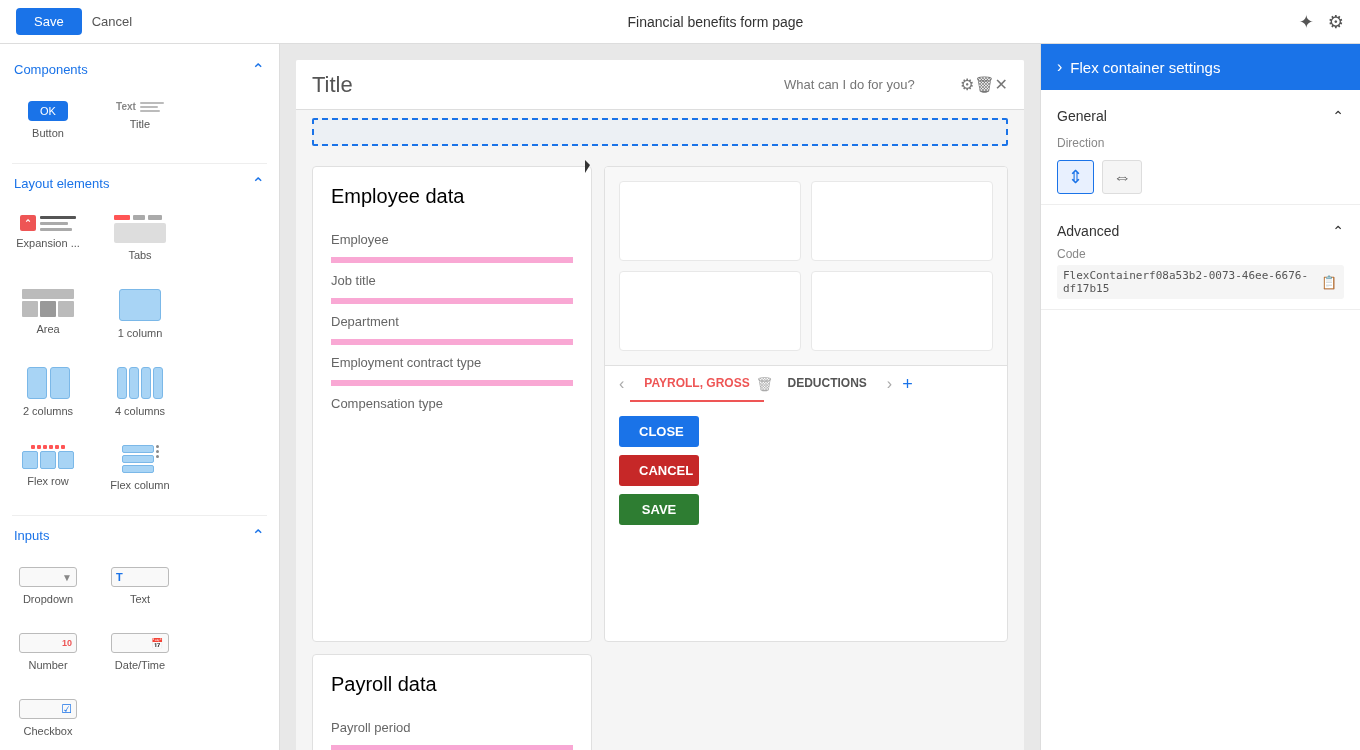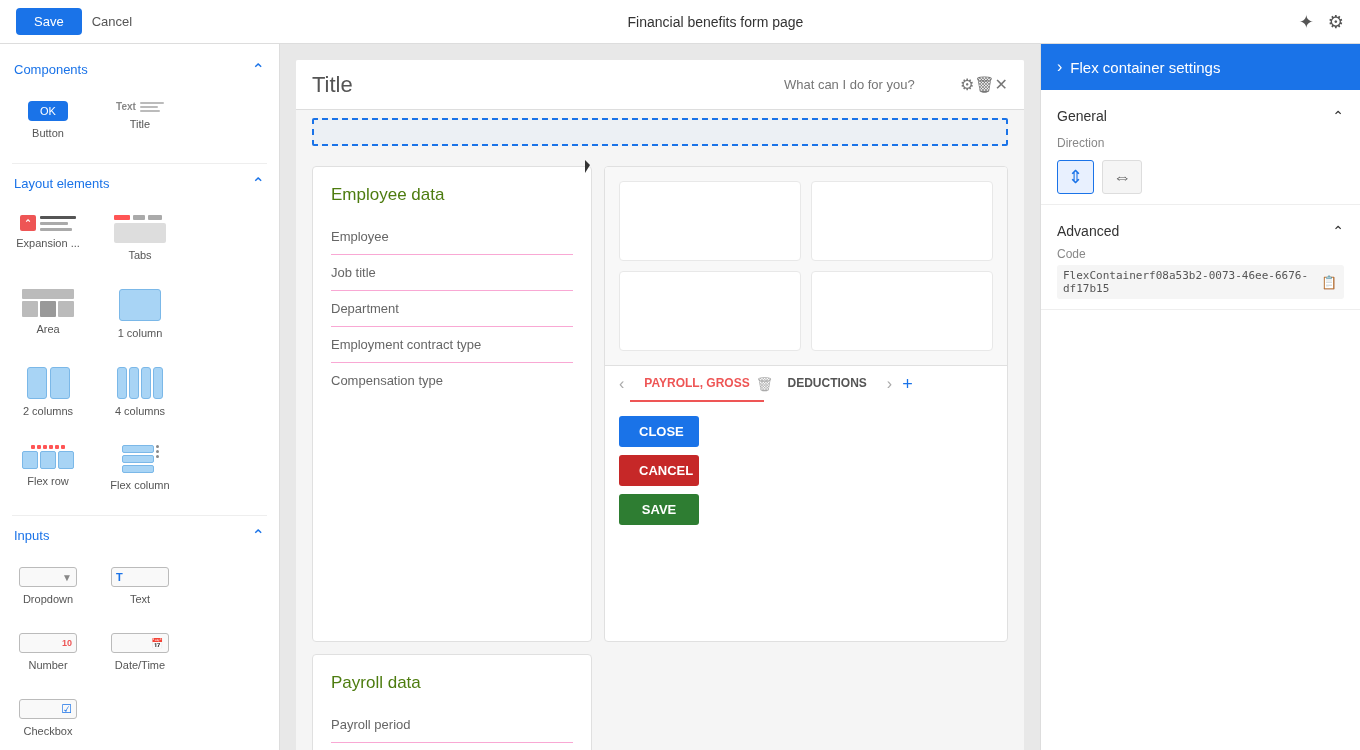--- a/index.html
+++ b/index.html
@@ -166,23 +166,23 @@
     
     .form-body {
       display: flex; gap: 0; padding: 12px 16px; min-height: 500px;
     }
 
     
     .form-left {
       width: 280px; background: #fff; border-radius: 4px; padding: 18px;
       border: 1px solid #e0e0e0; flex-shrink: 0; margin-right: 12px;
     }
-    .form-section-title { font-size: 17px; color: #4d7c0f; font-weight: 400; margin-bottom: 14px; }
+    .form-section-title { font-size: 20px; color: #000000; font-weight: 400; margin-bottom: 14px; }
     .form-field {
-      border-bottom: 1px solid #f9a8d4; padding: 10px 0; color: #666; font-size: 13px;
+      border-bottom: 6px solid #f9a8d4; padding: 10px 0; color: #666; font-size: 13px;
     }
     .form-field:last-child { border-bottom: none; }
 
     
     .form-right {
       flex: 1; background: #fff; border-radius: 4px; border: 1px solid #e0e0e0;
       overflow: hidden;
     }
 
     

